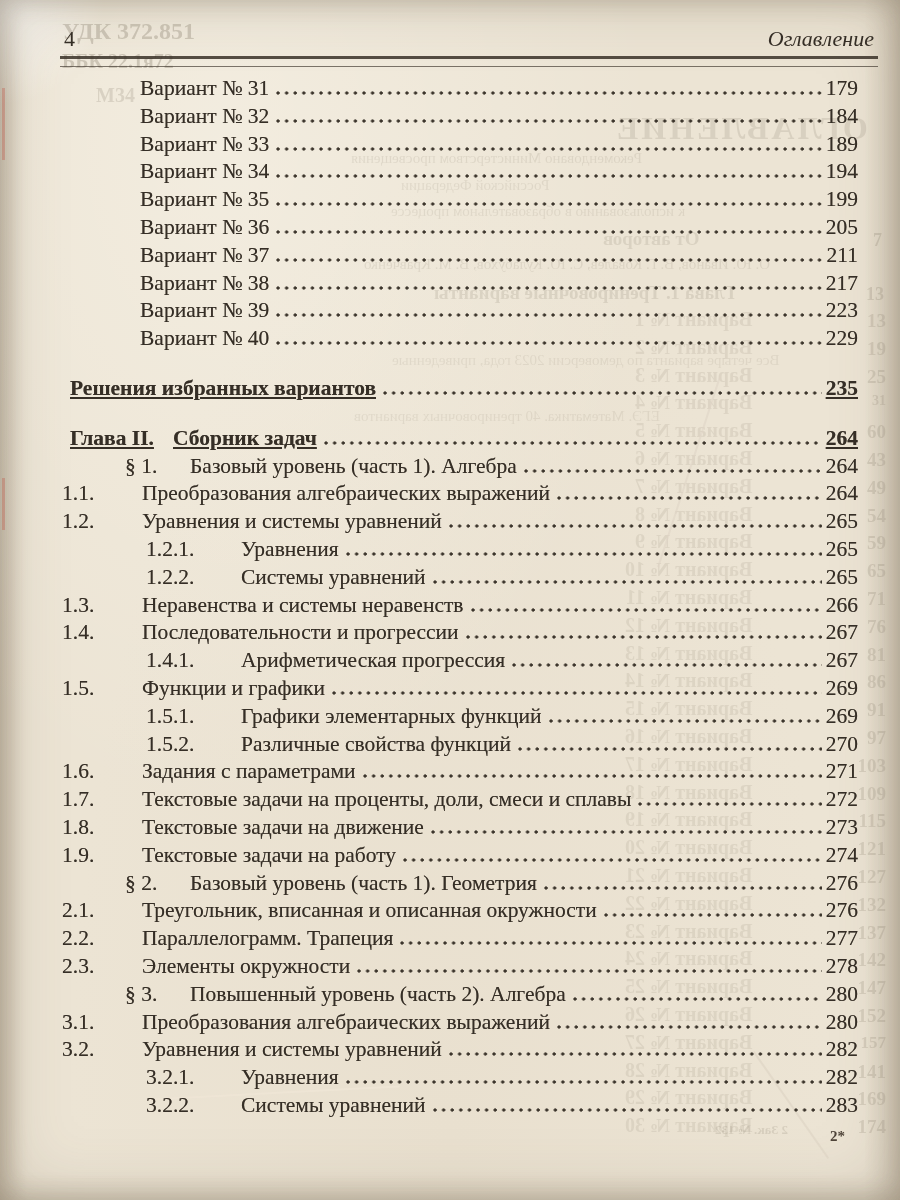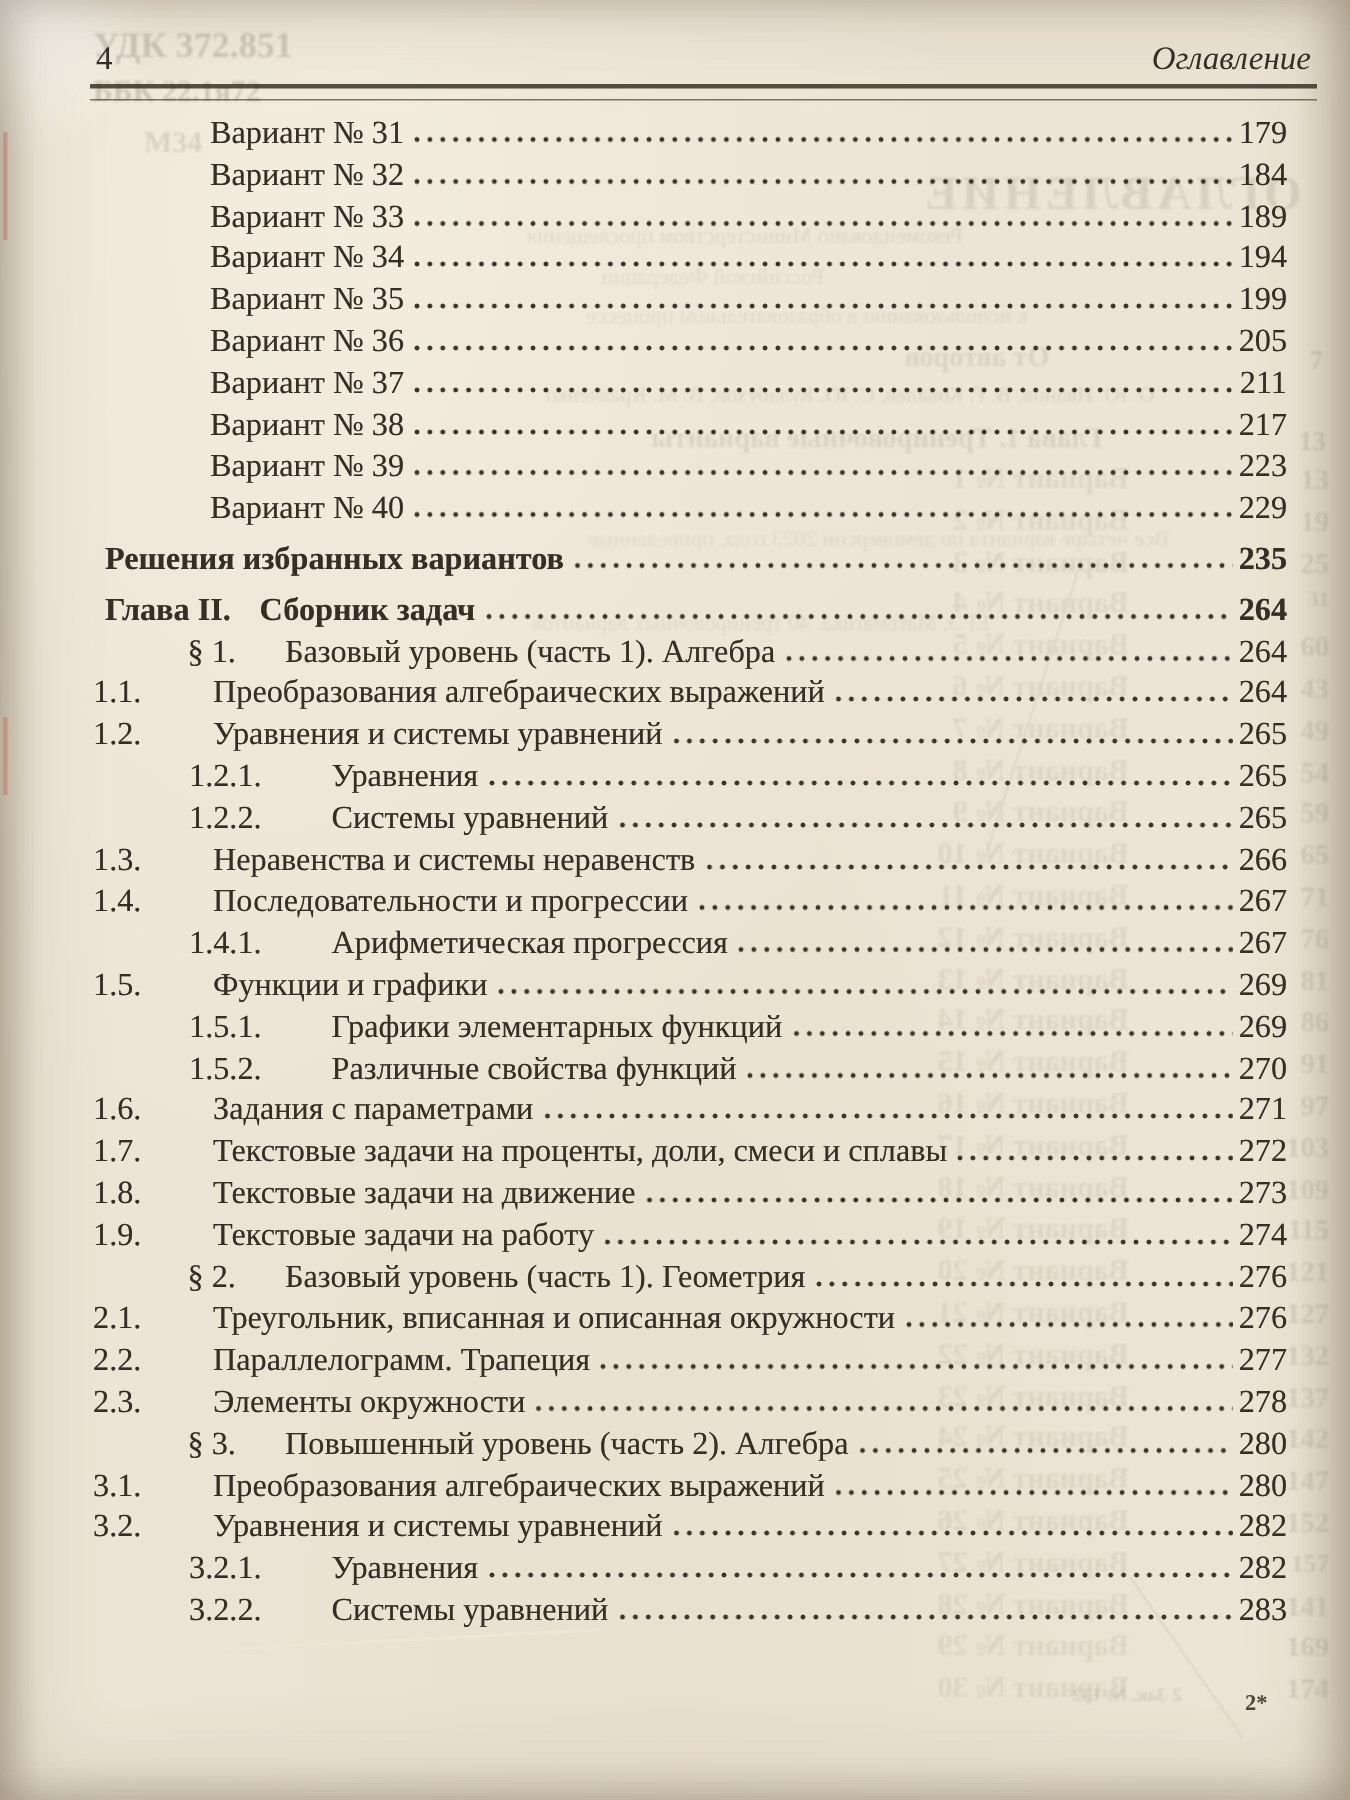--- a/index.html
+++ b/index.html
@@ -25,34 +25,34 @@
   .header{position:absolute;top:26px;left:64px;right:26px;display:flex;
           justify-content:space-between;align-items:baseline;font-size:22px;z-index:3;}
   .running-title{font-style:italic;}
   .rule{position:absolute;top:56px;left:60px;right:22px;height:7px;z-index:3;
         border-top:3px solid rgba(58,50,40,.85);
         border-bottom:1.6px solid rgba(58,50,40,.65);}
   
   .toc{position:absolute;top:76px;left:62px;width:796px;z-index:3;}
   .row{display:flex;align-items:baseline;height:27.8px;font-size:21.5px;
        white-space:nowrap;text-shadow:0 0 .4px rgba(55,45,35,.55);}
-  .row.gap{margin-top:6px;}
+  .row.gap{margin-top:22px;text-decoration:underline;}
   .row .num{flex:none;}
   .row .label{flex:none;text-align:center;}
   .row .leader{flex:1;height:4px;min-width:12px;margin:0 2px 0 7px;
        background-image:radial-gradient(circle at 2px 2px, #3b342b 1.35px, rgba(0,0,0,0) 1.9px);
        background-size:8.6px 4px;background-repeat:repeat-x;background-position:left bottom;}
   .row .pagenum{flex:none;min-width:34px;text-align:right;}
   .lvl-variant{padding-left:78px;}
   .lvl-top{padding-left:8px;font-weight:bold;}
   .lvl-chapter{padding-left:8px;font-weight:bold;}
   .lvl-chapter .num{width:103px;}
   .lvl-section .num{margin-left:63px;width:65px;}
   .lvl-sub .num{width:80px;}
-  .lvl-subsub .num{margin-left:64px;width:95px;}
+  .lvl-subsub .num{margin-left:84px;width:95px;}
   
   .bleed-layer{position:absolute;inset:0;z-index:1;pointer-events:none;}
   .bleed{position:absolute;color:#7d7361;filter:blur(.7px);white-space:nowrap;
          font-family:"Liberation Serif","DejaVu Serif",serif;}
   
   .signature{position:absolute;right:55px;top:1128px;font-size:15px;font-weight:bold;
              color:rgba(50,40,30,.85);z-index:3;}
   .red-mark{position:absolute;left:2px;width:3px;background:rgba(190,62,45,.28);z-index:2;}
   .red-mark.m1{top:88px;height:72px;}
   .red-mark.m2{top:478px;height:52px;}

